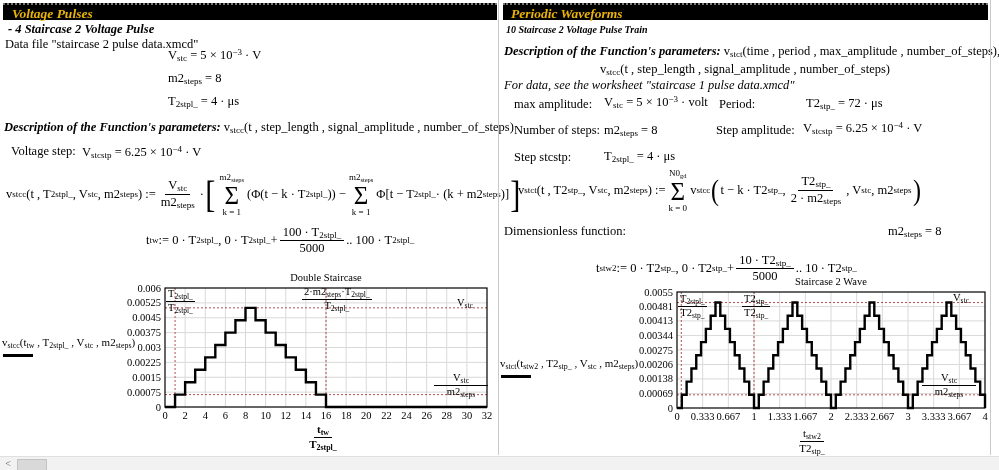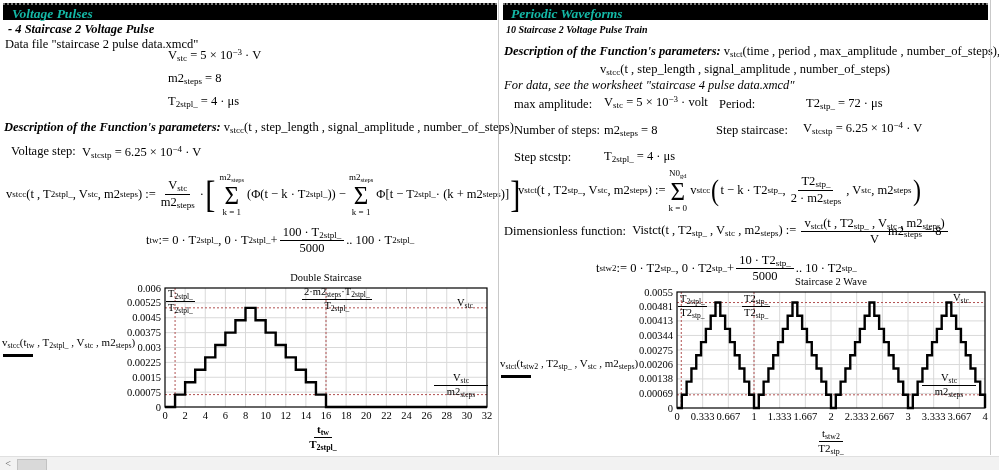--- a/index.html
+++ b/index.html
@@ -5,21 +5,21 @@
   html,body{margin:0;padding:0;}
   body{
     width:999px;height:470px;position:relative;overflow:hidden;
     background:#ffffff;color:#000;
     font-family:"Liberation Serif","DejaVu Serif",serif;
     font-size:12.5px;
   }
   .abs{position:absolute;white-space:nowrap;}
   .mathline{position:absolute;display:flex;align-items:center;white-space:nowrap;}
   .hdr{
-    position:absolute;height:17px;background:#000;color:#14b8a6;
+    position:absolute;height:17px;background:#000;color:#eab308;
     font-size:13.5px;font-weight:bold;font-style:italic;line-height:17px;
     padding-left:9px;box-sizing:border-box;border-top:2px dotted #777;
   }
   .bi{font-weight:bold;font-style:italic;}
   .it{font-style:italic;}
   sub{font-size:72%;vertical-align:-20%;}
   sup{font-size:72%;vertical-align:38%;}
   .frac{display:inline-flex;flex-direction:column;align-items:center;vertical-align:middle;margin:0 2px;}
   .frac .n{border-bottom:1px solid #000;padding:0 3px;line-height:1.15;display:block;}
   .frac .d{padding:0 3px;line-height:1.15;display:block;}
@@ -168,50 +168,46 @@
 <div class="hdr" style="left:503px;top:3px;width:485px;padding-left:8px;">
   <span>Periodic Waveforms</span>
 </div>
 <div class="abs bi" style="left:506px;top:24px;font-size:10px;">10 Staircase 2 Voltage Pulse Train</div>
 
 <div class="mathline" style="left:504px;top:44px;">
   <span class="bi">Description of the Function's parameters:</span>&nbsp;
   <span>v<sub>stct</sub>(time , period , max_amplitude , number_of_steps),</span>
 </div>
 <div class="abs" style="left:600px;top:62px;">v<sub>stcc</sub>(t , step_length , signal_amplitude , number_of_steps)</div>
-<div class="abs it" style="left:504px;top:78px;">For data, see the worksheet  "staircase 4 pulse data.xmcd"</div>
+<div class="abs it" style="left:504px;top:78px;">For data, see the worksheet  "staircase 1 pulse data.xmcd"</div>
 
 <div class="abs" style="left:514px;top:97px;">max amplitude:</div>
 <div class="abs" style="left:604px;top:94px;text-align:right;">V<sub>stc</sub> = 5 × 10<sup>−3</sup> · volt</div>
 <div class="abs" style="left:719px;top:97px;">Period:</div>
 <div class="abs" style="left:806px;top:96px;">T2<sub>stp_</sub> = 72 · μs</div>
 
 <div class="abs" style="left:514px;top:123px;">Number of steps:</div>
 <div class="abs" style="left:604px;top:123px;">m2<sub>steps</sub> = 8</div>
-<div class="abs" style="left:716px;top:123px;">Step staircase:</div>
+<div class="abs" style="left:716px;top:123px;">Step amplitude:</div>
 <div class="abs" style="left:803px;top:120px;">V<sub>stcstp</sub> = 6.25 × 10<sup>−4</sup> · V</div>
 
 <div class="abs" style="left:514px;top:150px;">Step stcstp:</div>
 <div class="abs" style="left:604px;top:149px;">T<sub>2stpl_</sub> = 4 · μs</div>
 
 <div class="mathline" style="left:518px;top:166px;height:48px;">v<sub>stct</sub>(t , T2<sub>stp_</sub> , V<sub>stc</sub> , m2<sub>steps</sub>) := <span class="sum">
       <span class="l">N0<sub>gd</sub></span>
       <span class="s">Σ</span>
       <span class="l">k = 0</span>
     </span> v<sub>stcc</sub><span class="bigp">(</span>t − k · T2<sub>stp_</sub> , <span class="frac">
       <span class="n">T2<sub>stp_</sub></span>
       <span class="d">2 · m2<sub>steps</sub></span>
     </span> , V<sub>stc</sub> , m2<sub>steps</sub><span class="bigp">)</span></div>
 
 <div class="mathline" style="left:504px;top:214px;height:34px;">
   <span>Dimensionless function:</span>&nbsp;&nbsp;
-  <span>Vistct(t , T2<sub>stp_</sub> , V<sub>stc</sub> , m2<sub>steps</sub>) := <span class="frac">
-        <span class="n">v<sub>stct</sub>(t , T2<sub>stp_</sub> , V<sub>stc</sub> , m2<sub>steps</sub>)</span>
-        <span class="d">V</span>
-      </span></span>
 </div>
 <div class="abs" style="left:888px;top:224px;">m2<sub>steps</sub> = 8</div>
 
 <div class="mathline" style="left:596px;top:252px;height:32px;">t<sub>stw2</sub> := 0 · T2<sub>stp_</sub> , 0 · T2<sub>stp_</sub> + <span class="frac">
       <span class="n">10 · T2<sub>stp_</sub></span>
       <span class="d">5000</span>
     </span> .. 10 · T2<sub>stp_</sub></div>
 
 <div class="ylab" style="left:500px;top:357px;">v<sub>stct</sub>(t<sub>stw2</sub> , T2<sub>stp_</sub> , V<sub>stc</sub> , m2<sub>steps</sub>)</div>
 <div class="legend-line" style="left:501px;top:375px;width:30px;"></div>
@@ -274,21 +270,21 @@
 </div>
 <div class="anno" style="left:742px;top:293px;">
   <span class="n">T2<sub>stp_</sub></span>
   <span class="d">T2<sub>stp_</sub></span>
 </div>
 <div class="anno-plain" style="left:953px;top:292px;">V<sub>stc</sub></div>
 <div class="anno" style="left:922px;top:372px;width:54px;">
   <span class="n">V<sub>stc</sub></span>
   <span class="d">m2<sub>steps</sub></span>
 </div>
-<div class="xlab" style="left:798px;top:427px;width:66px;"><span class="frac">
+<div class="xlab" style="left:779px;top:427px;width:66px;"><span class="frac">
       <span class="n">t<sub>stw2</sub></span>
       <span class="d">T2<sub>stp_</sub></span>
     </span></div>
 
 <div class="vrule" style="left:498px;"></div>
 <div class="vrule" style="left:990px;"></div>
 
 <div class="scrollbar">
   <div class="sb-arrow">&lt;</div>
   <div class="sb-thumb"></div>

